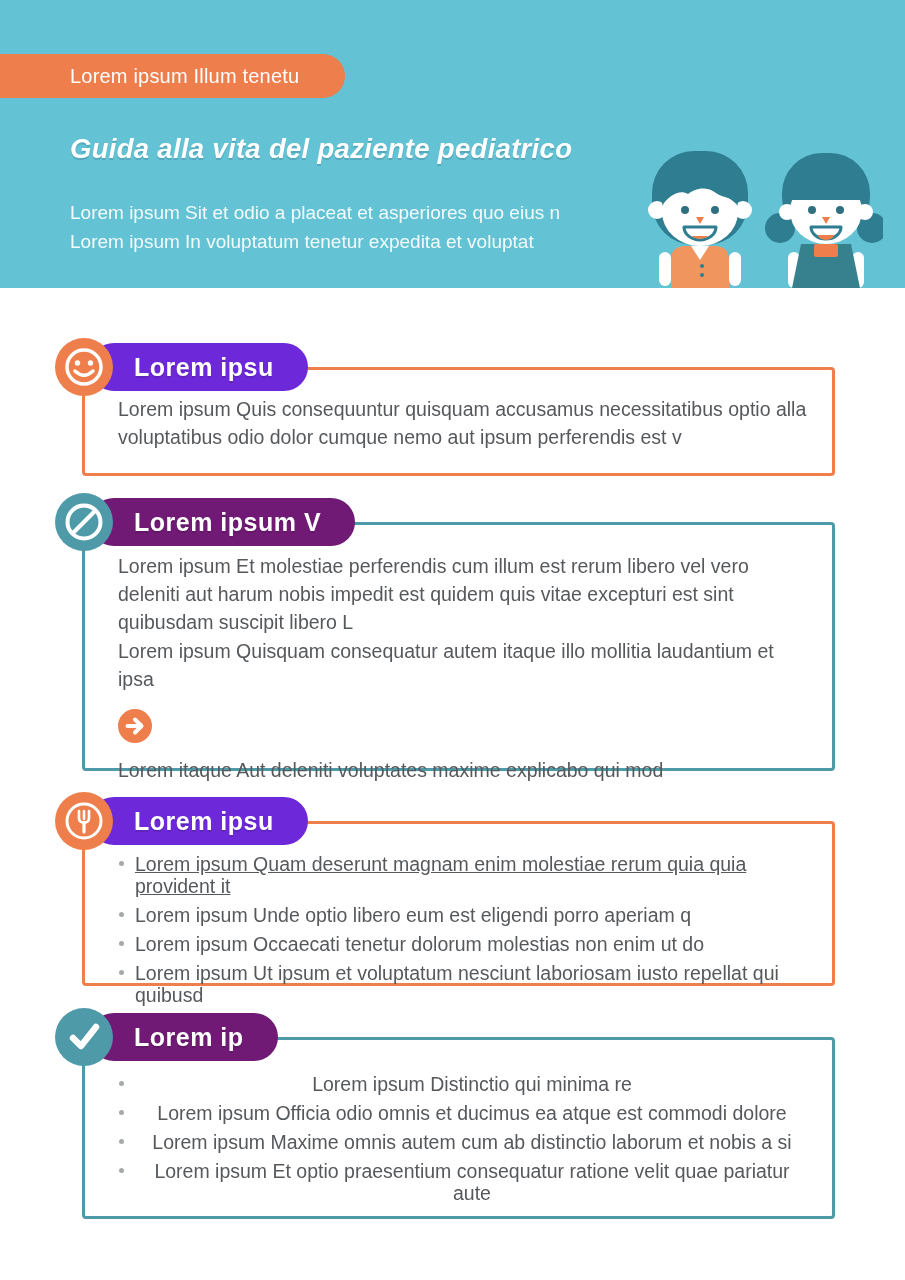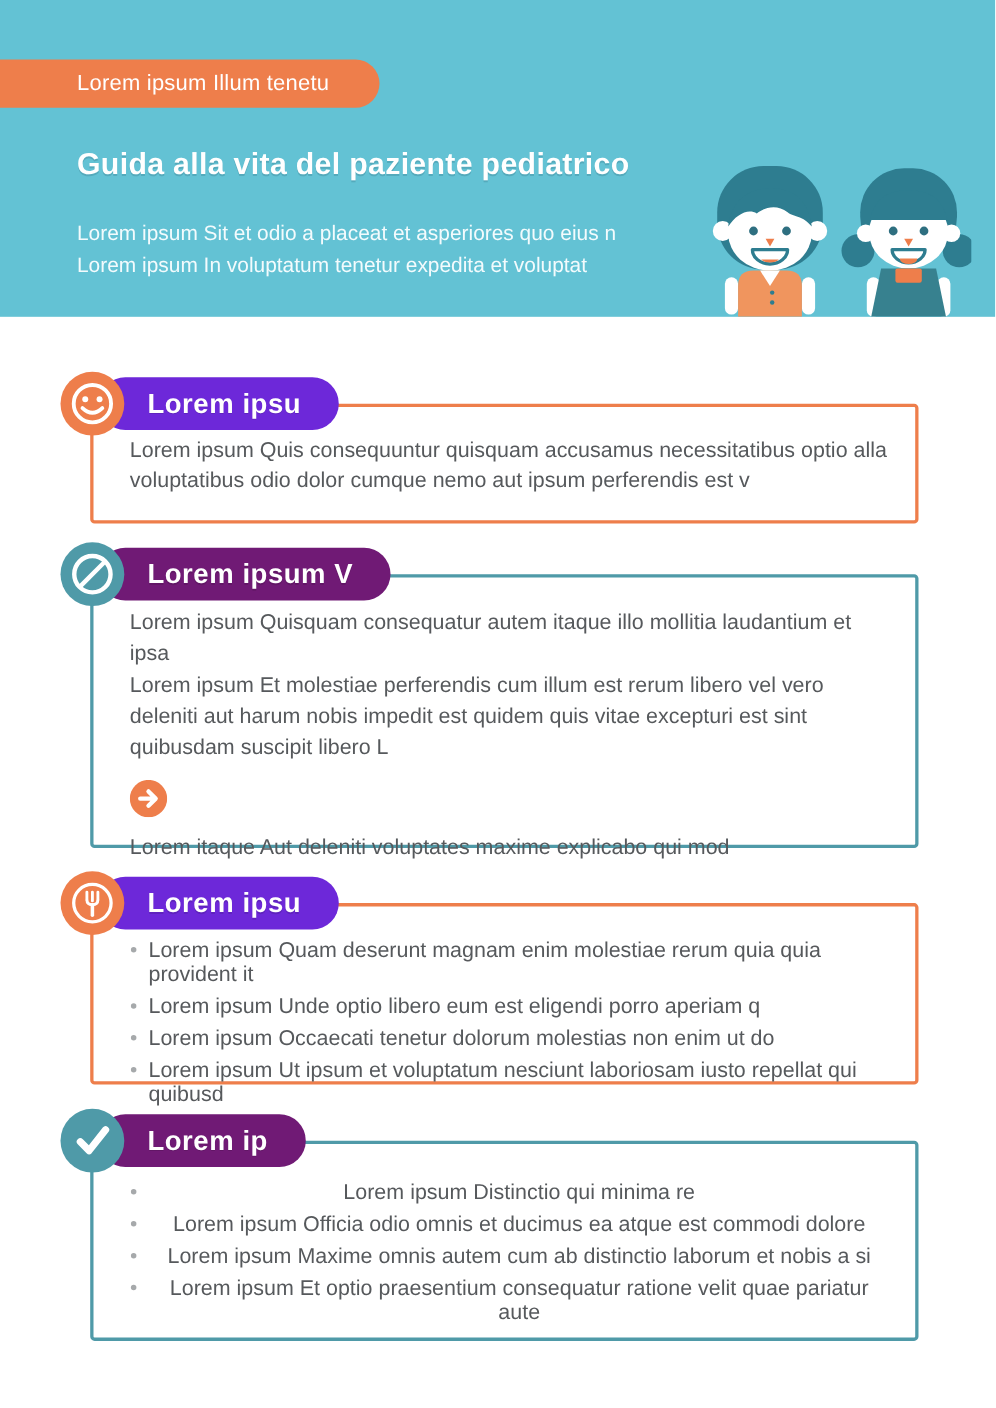--- a/index.html
+++ b/index.html
@@ -18,20 +18,21 @@
   .hero-tab {
     position:absolute; left:0; top:54px; height:44px; min-width:336px;
     background:#ee7e4b; border-radius:0 22px 22px 0;
     display:flex; align-items:center; padding:0 46px 0 70px;
     color:#ffffff; font-size:20px; letter-spacing:.2px;
   }
   .hero-title {
     position:absolute; left:70px; top:133px;
     color:#ffffff; font-size:27.5px; font-weight:800; letter-spacing:.3px;
     text-shadow:0 2px 0 rgba(40,100,115,.25);
+    font-style:italic;
   }
   .hero-sub {
     position:absolute; left:70px; top:198px;
     color:#f3fbfd; font-size:19px; line-height:29px;
   }
   .kids { position:absolute; right:22px; bottom:0; }
 
   
   .section { position:absolute; left:82px; width:753px; }
   .box-border {
@@ -70,21 +71,21 @@
 
   ul.plain { list-style:none; }
   ul.plain li {
     position:relative; padding-left:17px; margin-bottom:7px;
     font-size:19.5px; line-height:22px; color:#56595c;
   }
   ul.plain li::before {
     content:""; position:absolute; left:1px; top:8px;
     width:5px; height:5px; border-radius:50%; background:#a6a9ab;
   }
-  li.hl { color:#ef8050; }
+  li.hl { color:#ef8050;text-decoration:underline; }
 </style>
 </head>
 <body>
 
 <div class="page">
 
   <div class="hero">
     <div class="hero-tab">
       <span>Lorem ipsum Illum tenetu</span>
     </div>
@@ -159,22 +160,22 @@
   <div class="section teal" style="top:498px; height:273px;">
     <div class="box-border"></div>
     <div class="badge">
       <svg width="58" height="58" viewBox="0 0 58 58">
         <circle cx="29" cy="29" r="16.5" fill="none" stroke="#ffffff" stroke-width="4"></circle>
         <line x1="17.5" y1="40.5" x2="40.5" y2="17.5" stroke="#ffffff" stroke-width="4"></line>
       </svg>
     </div>
     <div class="pill">Lorem ipsum V</div>
     <div class="content" style="top:54px;">
+      <p>Lorem ipsum Et molestiae perferendis cum illum est rerum libero vel vero deleniti aut harum nobis impedit est quidem quis vitae excepturi est sint quibusdam suscipit libero L</p>
       <p>Lorem ipsum Quisquam consequatur autem itaque illo mollitia laudantium et ipsa</p>
-      <p>Lorem ipsum Et molestiae perferendis cum illum est rerum libero vel vero deleniti aut harum nobis impedit est quidem quis vitae excepturi est sint quibusdam suscipit libero L</p>
       <div class="arrow-row">
         <svg width="34" height="34" viewBox="0 0 34 34">
           <circle cx="17" cy="17" r="17" fill="#ee7e4b"></circle>
           <path d="M9.5,17 H22 M17,10.5 L23.5,17 L17,23.5" fill="none" stroke="#ffffff" stroke-width="4" stroke-linecap="round" stroke-linejoin="round"></path>
         </svg>
       </div>
       <p>Lorem itaque Aut deleniti voluptates maxime explicabo qui mod</p>
     </div>
   </div>
 

